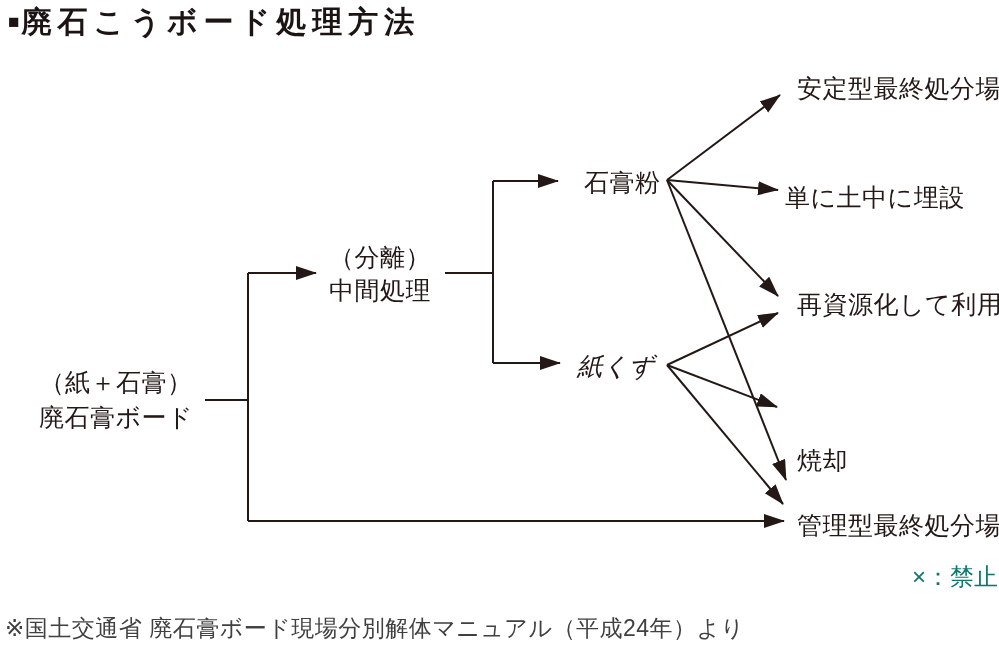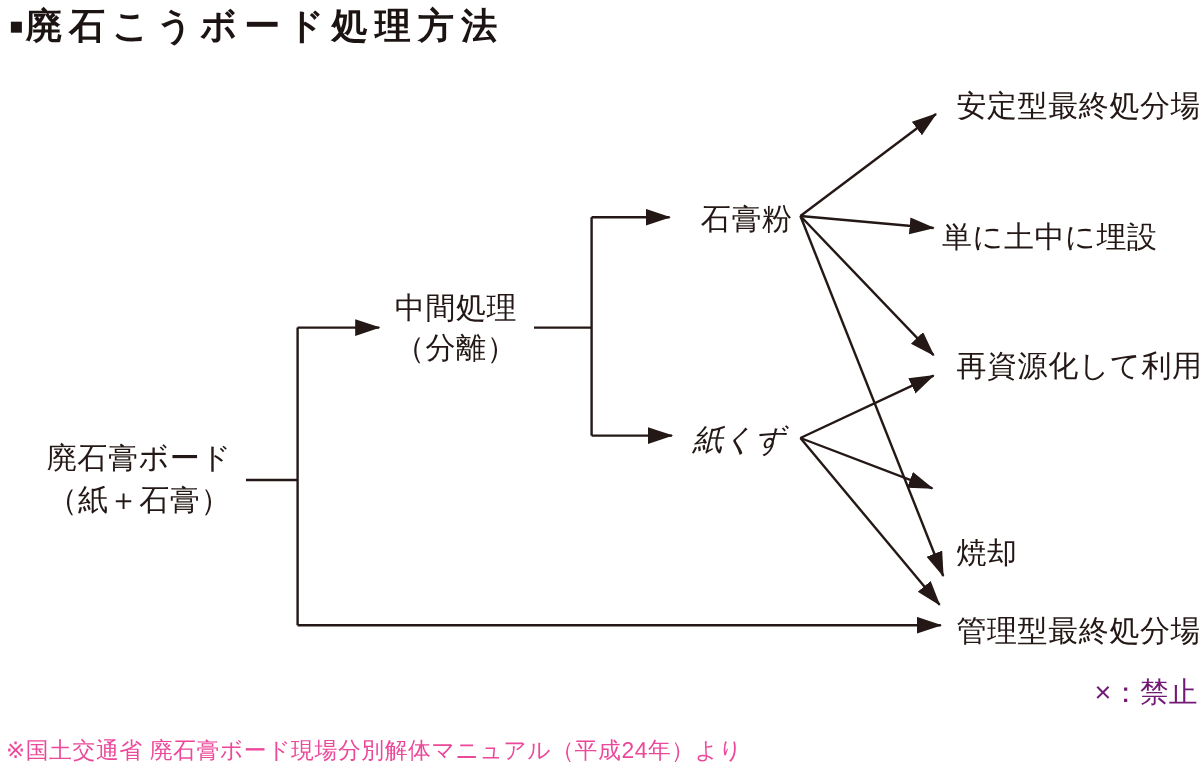--- a/index.html
+++ b/index.html
@@ -44,28 +44,28 @@
   .two-line{
     line-height:35px;
   }
   .two-line.tight{
     line-height:33px;
   }
   .legend{
     position:absolute;
     left:912px;top:561px;
     font-size:24px;
-    color:#701a75;
+    color:#0f766e;
     white-space:nowrap;
   }
   .footnote{
     position:absolute;
     left:5px;top:613px;
-    font-size:19px;
-    color:#ec4899;
+    font-size:23px;
+    color:#404040;
     letter-spacing:0.5px;
     white-space:nowrap;
   }
   svg.flow{
     position:absolute;
     left:0;top:0;
     width:999px;height:648px;
   }
   svg.flow path{
     stroke:#231815;
@@ -99,27 +99,27 @@
     <path d="M667,180 L778,190" marker-end="url(#arrow)"></path>
     <path d="M667,180 L778,296" marker-end="url(#arrow)"></path>
     <path d="M667,180 L786,480" marker-end="url(#arrow)"></path>
     <path d="M667,365 L778,313" marker-end="url(#arrow)"></path>
     <path d="M667,365 L777,407" marker-end="url(#arrow)"></path>
     <path d="M667,365 L783,504" marker-end="url(#arrow)"></path>
     <path d="M248,521 H784" marker-end="url(#arrow)"></path>
   </svg>
 
   <div class="label center two-line" style="left:16px;top:365px;width:200px;">
+    <div>（紙＋石膏）</div>
     <div>廃石膏ボード</div>
-    <div>（紙＋石膏）</div>
   </div>
 
   <div class="label center two-line tight" style="left:300px;top:241px;width:160px;">
+    <div>（分離）</div>
     <div>中間処理</div>
-    <div>（分離）</div>
   </div>
 
   <div class="label" style="left:544px;top:166px;margin-left:40px;">石膏粉</div>
 
   <div class="label" style="left:577px;top:350px;font-style:italic;">紙くず</div>
 
   <div class="label" style="left:797px;top:72px;">安定型最終処分場</div>
 
   <div class="label" style="left:785px;top:181px;">単に土中に埋設</div>
 

